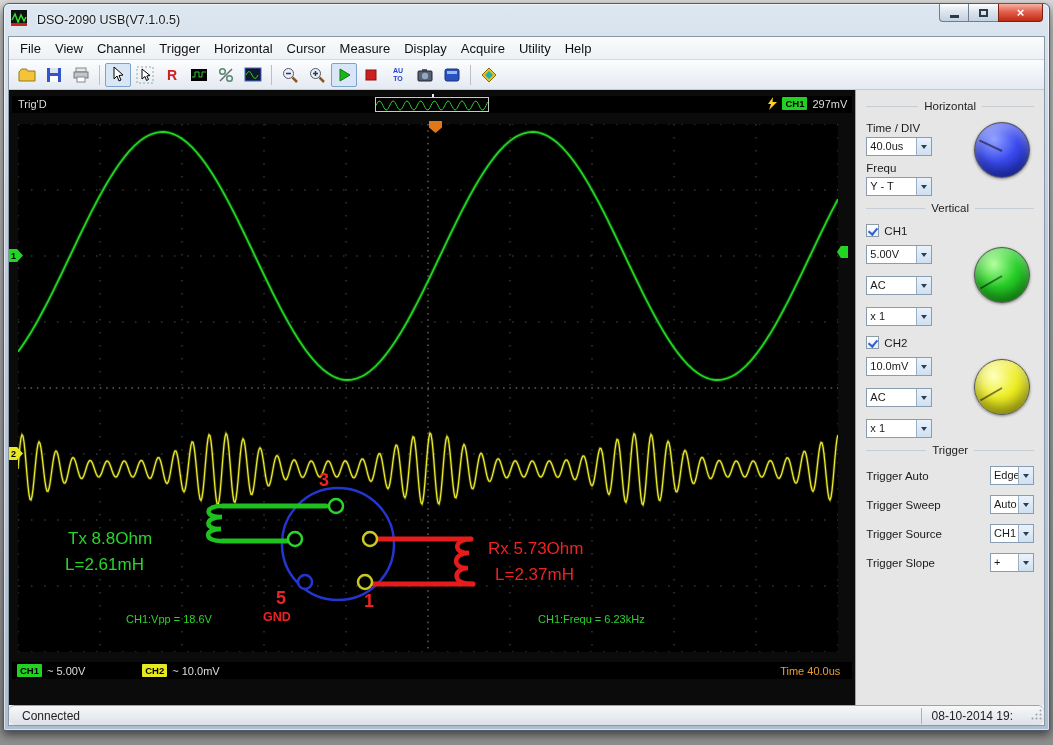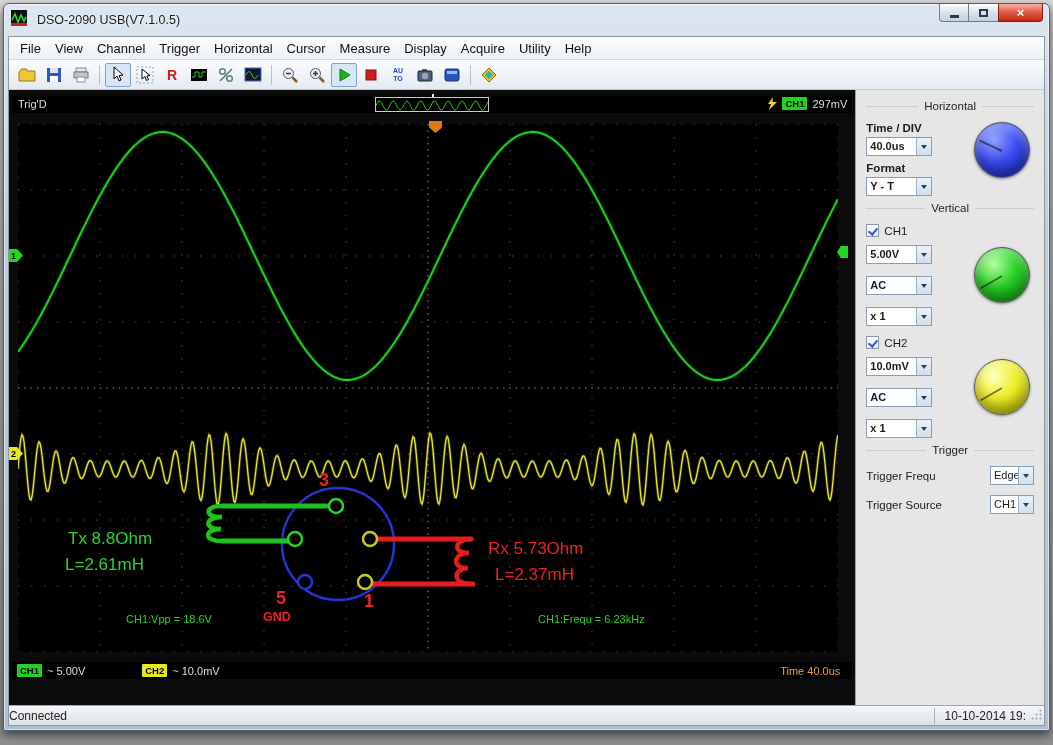--- a/index.html
+++ b/index.html
@@ -86,21 +86,21 @@
   .pin.green{stroke:#2bd42b;}
   .pin.yel{stroke:#c9c922;}
   .pin.blue{stroke:#2436d0;}
   .din{fill:none;stroke:#2436d0;stroke-width:2.5;}
 
   
   .panel{width:189px;background:#e6e6e6;border-left:1px solid #9aa4ae;padding:4px 10px 0 10px;
     font-size:11.5px;color:#1a1a1a;overflow:hidden;}
   .gtitle{display:flex;align-items:center;gap:6px;color:#222;margin-top:6px;}
   .gtitle::before,.gtitle::after{content:"";flex:1;height:1px;background:#c6cdd4;}
-  .hrow{display:flex;justify-content:space-between;align-items:flex-start;margin-top:4px;font-weight:bold;}
+  .hrow{display:flex;justify-content:space-between;align-items:flex-start;margin-top:4px;}
   .col{display:flex;flex-direction:column;}
   .col label{margin:6px 0 3px 0;}
   .dd{width:66px;height:19px;background:#fff;border:1px solid #8a9cb0;display:flex;align-items:stretch;}
   .dd-t{flex:1;font-size:11px;padding:2px 16px 0 3px;white-space:nowrap;overflow:hidden;}
   .dd-a{width:15px;background:linear-gradient(#eaf2fb,#cfe0f0);border-left:1px solid #9ab0c4;
     display:flex;align-items:center;justify-content:center;}
   .dd-a::after{content:"";width:0;height:0;border-left:3.5px solid transparent;
     border-right:3.5px solid transparent;border-top:4.5px solid #2a3f55;}
   .dd.sm{width:44px;}
   .dd-stack{display:flex;flex-direction:column;gap:12px;margin-top:4px;}
@@ -115,21 +115,21 @@
   .knob.yellow{background:radial-gradient(circle at 35% 30%,#ffffc0 0%,#eded24 45%,#a8a80c 100%);}
   .knob.yellow::after{transform:rotate(150deg);}
   .chk-row{display:flex;align-items:center;gap:5px;margin-top:10px;}
   .cb{width:13px;height:13px;border:1px solid #8a9aa8;background:linear-gradient(#fff,#e9eef3);position:relative;}
   .cb::after{content:"";position:absolute;left:3px;top:1px;width:4px;height:7px;
     border-right:2px solid #2b5fd9;border-bottom:2px solid #2b5fd9;transform:rotate(40deg);}
   .trow{display:flex;justify-content:space-between;align-items:center;margin:10px 0;}
 
   
   .statusbar{height:20px;background:linear-gradient(#f6f7f8,#dde2e8);border-top:1px solid #9aa4ae;
-    display:flex;align-items:center;padding:0 0;font-size:12px;color:#222;position:relative;}
+    display:flex;align-items:center;padding:0 13px;font-size:12px;color:#222;position:relative;border-radius:6px;}
   .sb-right{margin-left:auto;border-left:1px solid #aab2bb;padding:1px 18px 1px 10px;}
   .grip{position:absolute;right:1px;bottom:1px;}
 </style>
 </head>
 <body>
 
 <div class="window">
   <div class="titlebar">
     <span>
       <svg width="16" height="16">
@@ -367,21 +367,21 @@
 
       <div class="panel">
         <div class="gtitle">Horizontal</div>
         <div class="hrow">
           <div class="col">
             <label>Time / DIV</label>
             <div class="dd">
                 <span class="dd-t">40.0us</span>
                 <span class="dd-a"></span>
               </div>
-            <label>Format</label>
+            <label>Frequ</label>
             <div class="dd">
                 <span class="dd-t">Y - T</span>
                 <span class="dd-a"></span>
               </div>
           </div>
           <div class="knob blue"></div>
         </div>
 
         <div class="gtitle">Vertical</div>
         <div class="chk-row">
@@ -423,39 +423,53 @@
             <div class="dd">
                 <span class="dd-t">x 1</span>
                 <span class="dd-a"></span>
               </div>
           </div>
           <div class="knob yellow"></div>
         </div>
 
         <div class="gtitle">Trigger</div>
         <div class="trow">
-          <label>Trigger Frequ</label>
+          <label>Trigger Auto</label>
           <div class="dd sm">
               <span class="dd-t">Edge</span>
+              <span class="dd-a"></span>
+            </div>
+        </div>
+        <div class="trow">
+          <label>Trigger Sweep</label>
+          <div class="dd sm">
+              <span class="dd-t">Auto</span>
               <span class="dd-a"></span>
             </div>
         </div>
         <div class="trow">
           <label>Trigger Source</label>
           <div class="dd sm">
               <span class="dd-t">CH1</span>
               <span class="dd-a"></span>
             </div>
         </div>
+        <div class="trow">
+          <label>Trigger Slope</label>
+          <div class="dd sm">
+              <span class="dd-t">+</span>
+              <span class="dd-a"></span>
+            </div>
+        </div>
       </div>
     </div>
 
     <div class="statusbar">
       <span>Connected</span>
-      <span class="sb-right">10-10-2014  19:</span>
+      <span class="sb-right">08-10-2014  19:</span>
       <span class="grip">
         <svg width="13" height="13">
             <circle cx="10.5" cy="2.5" r="1" fill="#98a2ac"></circle>
             <circle cx="10.5" cy="6.5" r="1" fill="#98a2ac"></circle>
             <circle cx="10.5" cy="10.5" r="1" fill="#98a2ac"></circle>
             <circle cx="6.5" cy="6.5" r="1" fill="#98a2ac"></circle>
             <circle cx="6.5" cy="10.5" r="1" fill="#98a2ac"></circle>
             <circle cx="2.5" cy="10.5" r="1" fill="#98a2ac"></circle>
           </svg>
       </span>

